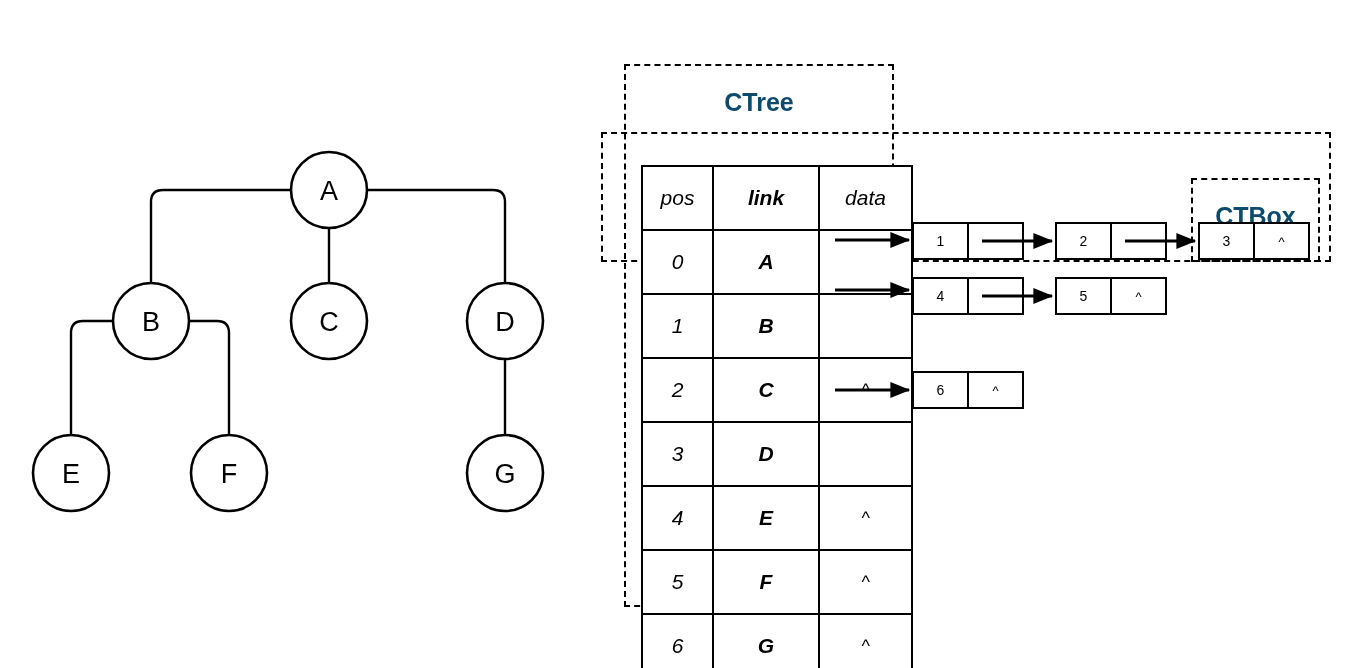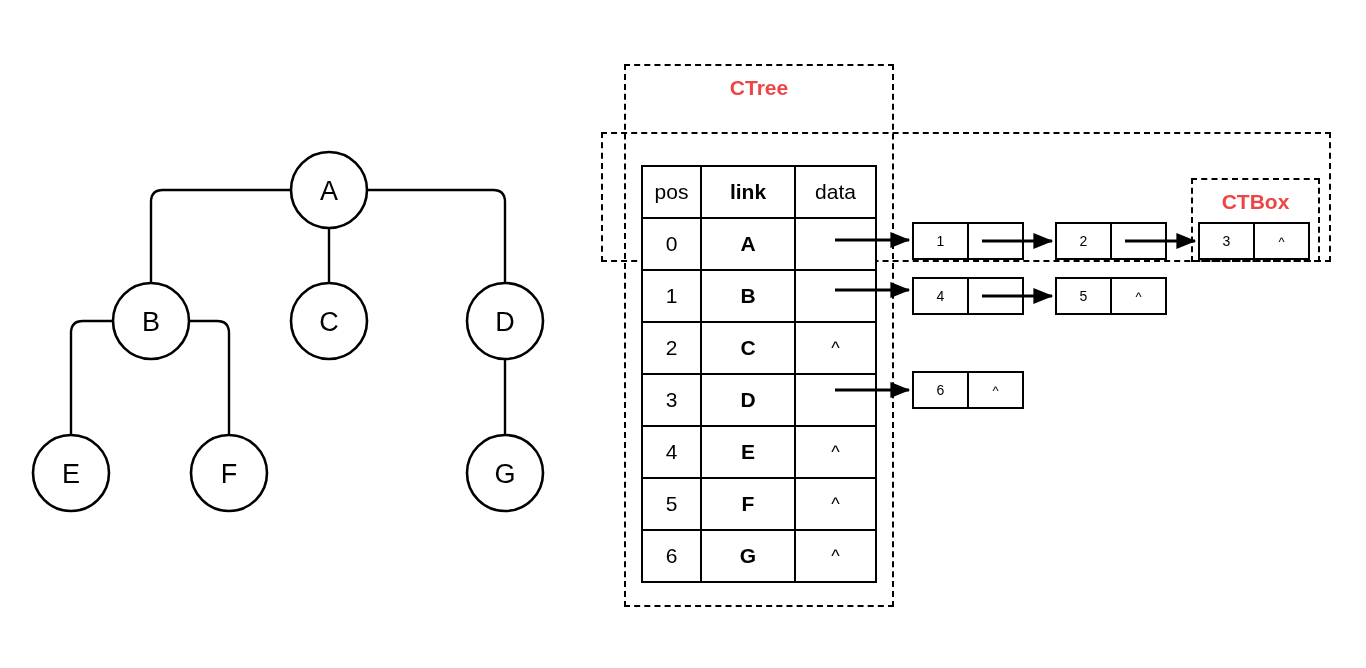--- a/index.html
+++ b/index.html
@@ -49,45 +49,47 @@
 
   
   .dashed-box {
     position: absolute;
     border: 2px dashed #000000;
     box-sizing: border-box;
     background: transparent;
   }
   .group-label {
     position: absolute;
-    color: #ef4444;
-    font-family: "Liberation Sans", sans-serif;
-    font-size: 21px;
+    color: #0c4a6e;
+    font-family: "Liberation Sans", sans-serif;
+    font-size: 25px;
     font-weight: bold;
     white-space: nowrap;
     text-align: center;
+    margin-top: 12px;
   }
 
   
   #ct-table {
     position: absolute;
     left: 641px;
     top: 165px;
     border-collapse: collapse;
     background: #ffffff;
   }
   #ct-table td, #ct-table th {
     border: 2px solid #000000;
     text-align: center;
     vertical-align: middle;
     font-family: "Liberation Sans", sans-serif;
     font-size: 21px;
     color: #000000;
     height: 50px;
-    padding: 0;
+    padding: 6px;
+    font-style: italic;
   }
   #ct-table th { font-weight: bold; }
   #ct-table td.col-pos, #ct-table th.col-pos   { width: 57px; font-weight: normal; }
   #ct-table td.col-data, #ct-table th.col-data { width: 92px; font-weight: bold; }
   #ct-table td.col-link, #ct-table th.col-link { width: 79px; font-weight: normal; }
   #ct-table td.col-link.nil { font-size: 18px; }
 
   
   .ll-node {
     position: absolute;

